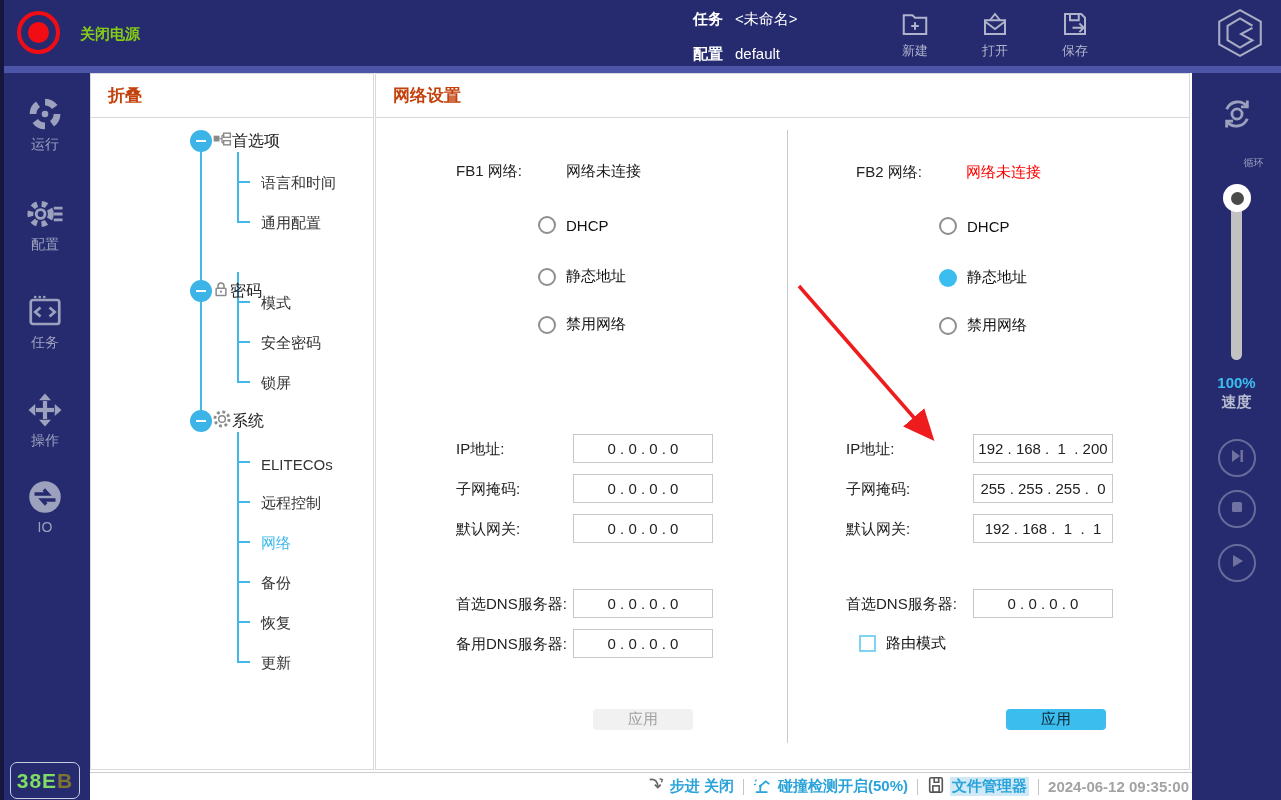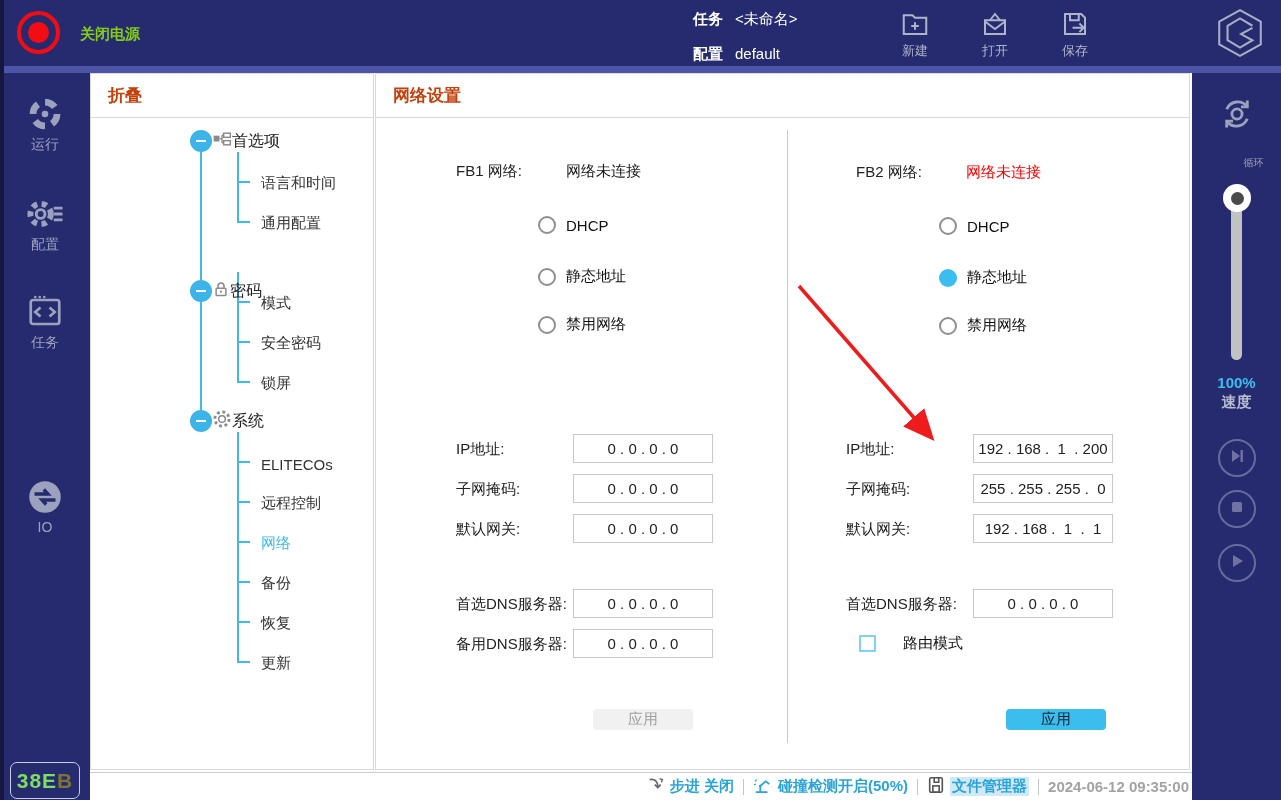--- a/index.html
+++ b/index.html
@@ -61,21 +61,21 @@
   .col-divider { position:absolute; left:411px; top:56px; height:613px; width:1px; background:#c9c9c9; }
   .fb-name { position:absolute; font-size:15px; color:#222; }
   .fb-status { position:absolute; font-size:15px; }
   .radio-row { position:absolute; display:flex; align-items:flex-end; gap:10px; cursor:pointer; }
   .radio { width:18px; height:18px; border-radius:50%; border:2px solid #8f8f8f; background:#fff; flex:0 0 18px; }
   .radio.checked { border:none; background:#3cbdf0; }
   .radio-cap { font-size:15px; color:#111; }
   .field-label { position:absolute; font-size:15px; color:#222; }
   .ipbox { position:absolute; width:140px; height:29px; border:1px solid #c8c8c8; background:#fff; display:flex;
     align-items:center; justify-content:center; font-size:15px; color:#222; white-space:pre; cursor:text; }
-  .chk-row { position:absolute; display:flex; align-items:center; gap:27px; cursor:pointer; }
+  .chk-row { position:absolute; display:flex; align-items:center; gap:10px; cursor:pointer; }
   .checkbox { width:17px; height:17px; border:2px solid #7fd2f0; background:#fff; flex:0 0 17px; }
   .chk-cap { font-size:15px; color:#111; }
   .apply-btn { position:absolute; height:21px; border:none; border-radius:4px; font-size:15px; font-family:inherit; cursor:pointer; }
   .apply-btn.enabled { background:#3bbdee; color:#0d2330; }
   .apply-btn.disabled { background:#f1f1f1; color:#9f9f9f; cursor:default; }
 
   
   .statusbar { position:absolute; left:90px; top:772px; width:1102px; height:28px; background:#fff; border-top:1px solid #ccc;
     display:flex; align-items:center; justify-content:flex-end; gap:9px; padding-right:3px; font-size:15px; font-weight:600; z-index:6; }
   .sb-item { display:flex; align-items:center; gap:5px; color:#29a3da; cursor:pointer; }
@@ -165,20 +165,30 @@
     <span>
       <svg width="36" height="36" viewBox="0 0 24 24" fill="none" stroke="#9ca1bd" stroke-width="1.8">
         <rect x="2.5" y="4" width="19" height="16" rx="1.5"></rect>
         <circle cx="5.5" cy="2" r="0.9" fill="#9ca1bd" stroke="none"></circle>
         <circle cx="8.5" cy="2" r="0.9" fill="#9ca1bd" stroke="none"></circle>
         <circle cx="11.5" cy="2" r="0.9" fill="#9ca1bd" stroke="none"></circle>
         <path d="M9 9l-3.5 3L9 15M15 9l3.5 3L15 15"></path>
       </svg>
     </span>
     <div class="cap">任务</div>
+  </div>
+  <div class="rail-item" style="top:319px;">
+    <span>
+      <svg width="36" height="36" viewBox="0 0 24 24" fill="#9ca1bd">
+        <path d="M12 1l4 4.5H8zM12 23l-4-4.5h8zM1 12l4.5-4v8zM23 12l-4.5 4V8z"></path>
+        <rect x="10.6" y="6" width="2.8" height="12"></rect>
+        <rect x="6" y="10.6" width="12" height="2.8"></rect>
+      </svg>
+    </span>
+    <div class="cap">操作</div>
   </div>
   <div class="rail-item" style="top:406px;">
     <span>
       <svg width="36" height="36" viewBox="0 0 24 24">
         <circle cx="12" cy="12" r="10.5" fill="#9ca1bd"></circle>
         <path d="M5 10h9l-2.8-3M19 14h-9l2.8 3" stroke="#262b6f" stroke-width="2.2" fill="none"></path>
       </svg>
     </span>
     <div class="cap">IO</div>
   </div>

